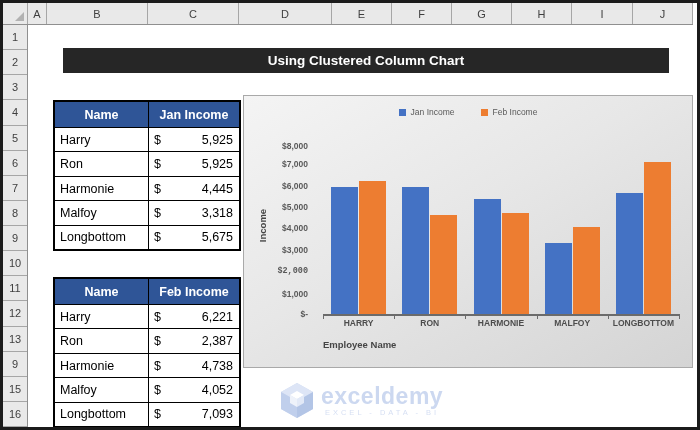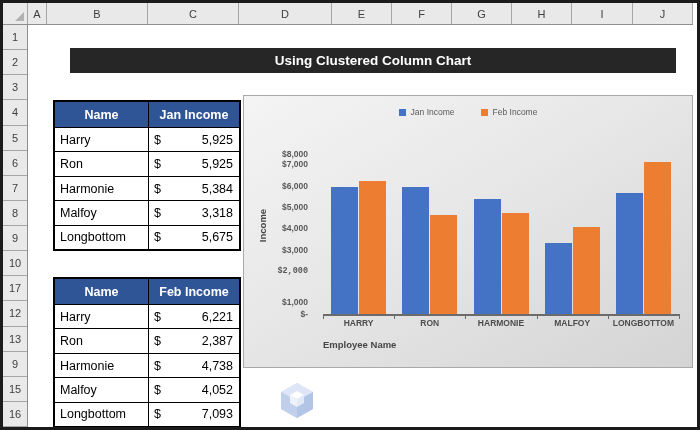--- a/index.html
+++ b/index.html
@@ -43,21 +43,21 @@
   .row-cell {
     flex:1;
     display:flex; align-items:center; justify-content:center;
     font-size:11px; color:#3f3f3f;
     border-bottom:1px solid #a6a6a6;
     background:#e9e9e9;
   }
 
   
   .banner {
-    position:absolute; left:67px; top:45px; width:606px; height:25px;
+    position:absolute; left:60px; top:45px; width:606px; height:25px;
     display:flex; align-items:center; justify-content:center;
     color:#ffffff; font-size:13.5px; font-weight:bold;
   }
 
   
   .tbl {
     position:absolute; width:188px; height:151px;
     border:2px solid #000;
     display:flex; flex-direction:column;
     background:#fff;
@@ -142,21 +142,21 @@
       <div class="row-cell">1</div>
       <div class="row-cell">2</div>
       <div class="row-cell">3</div>
       <div class="row-cell">4</div>
       <div class="row-cell">5</div>
       <div class="row-cell">6</div>
       <div class="row-cell">7</div>
       <div class="row-cell">8</div>
       <div class="row-cell">9</div>
       <div class="row-cell">10</div>
-      <div class="row-cell">17</div>
+      <div class="row-cell">11</div>
       <div class="row-cell">12</div>
       <div class="row-cell">13</div>
       <div class="row-cell">9</div>
       <div class="row-cell">15</div>
       <div class="row-cell">16</div>
     </div>
 
   <div class="banner" style="background: rgb(38, 38, 38); color: rgb(255, 255, 255);">Using Clustered Column Chart</div>
 
   <div class="tbl" style="left:50px; top:97px;">
@@ -175,21 +175,21 @@
         <div class="cell-name">Ron</div>
         <div class="cell-val">
           <span>$</span>
           <span>5,925</span>
         </div>
       </div>
       <div class="tbl-row">
         <div class="cell-name">Harmonie</div>
         <div class="cell-val">
           <span>$</span>
-          <span>5,384</span>
+          <span>4,445</span>
         </div>
       </div>
       <div class="tbl-row">
         <div class="cell-name">Malfoy</div>
         <div class="cell-val">
           <span>$</span>
           <span>3,318</span>
         </div>
       </div>
       <div class="tbl-row">
@@ -251,28 +251,28 @@
       </div>
       <div class="legend-item">
         <span class="legend-swatch" id="sw1" style="background: rgb(237, 125, 49);"></span>
         <span>Feb Income</span>
       </div>
     </div>
     <div class="ylabel">Income</div>
     <div class="xlabel">Employee Name</div>
     <div id="plot-layer">
         <div class="ytick" style="left: 2px; top: 213px;">$-</div>
-        <div class="ytick" style="left: 2px; top: 201px;">$1,000</div>
+        <div class="ytick" style="left: 2px; top: 193px;">$1,000</div>
         <div class="ytick" style="left: 2px; top: 170.2px; font-family: Liberation Mono, monospace;">$2,000</div>
         <div class="ytick" style="left: 2px; top: 148.8px;">$3,000</div>
         <div class="ytick" style="left: 2px; top: 127.4px;">$4,000</div>
         <div class="ytick" style="left: 2px; top: 106px;">$5,000</div>
         <div class="ytick" style="left: 2px; top: 84.6px;">$6,000</div>
         <div class="ytick" style="left: 2px; top: 63.2px;">$7,000</div>
-        <div class="ytick" style="left: 2px; top: 53px;">$8,000</div>
+        <div class="ytick" style="left: 2px; top: 45px;">$8,000</div>
         <div class="axis-line" style="left: 79px; top: 218px; width: 356px; height: 2px;"></div>
         <div class="axis-line" style="left: 79px; top: 218px; width: 1px; height: 5px;"></div>
         <div class="axis-line" style="left: 150.2px; top: 218px; width: 1px; height: 5px;"></div>
         <div class="axis-line" style="left: 221.4px; top: 218px; width: 1px; height: 5px;"></div>
         <div class="axis-line" style="left: 292.6px; top: 218px; width: 1px; height: 5px;"></div>
         <div class="axis-line" style="left: 363.8px; top: 218px; width: 1px; height: 5px;"></div>
         <div class="axis-line" style="left: 435px; top: 218px; width: 1px; height: 5px;"></div>
         <div class="bar" style="left: 87.1px; top: 91.205px; width: 27px; height: 126.795px; background: rgb(68, 114, 196);"></div>
         <div class="bar" style="left: 115.1px; top: 84.8706px; width: 27px; height: 133.129px; background: rgb(237, 125, 49);"></div>
         <div class="cat-label" style="left: 78.6px;">HARRY</div>
@@ -294,15 +294,19 @@
   <div class="watermark">
     <svg width="36" height="37" viewBox="0 0 36 37">
       <polygon points="18,1 34,10 34,27 18,36 2,27 2,10" fill="#cfdaf1"></polygon>
       <polygon points="18,1 34,10 18,19 2,10" fill="#dde5f6"></polygon>
       <polygon points="2,10 18,19 18,36 2,27" fill="#c0cfec"></polygon>
       <polygon points="34,10 18,19 18,36 34,27" fill="#b3c5e6"></polygon>
       <polygon points="18,9 25,13 18,17 11,13" fill="#ffffff"></polygon>
       <polygon points="11,13 18,17 18,25 11,21" fill="#eef2fa"></polygon>
       <polygon points="25,13 18,17 18,25 25,21" fill="#e2e9f7"></polygon>
     </svg>
+    <div class="wm-text">
+      <span class="wm-brand">exceldemy</span>
+      <span class="wm-tagline">EXCEL - DATA - BI</span>
+    </div>
   </div>
 
 </div>
 
 </body></html>

